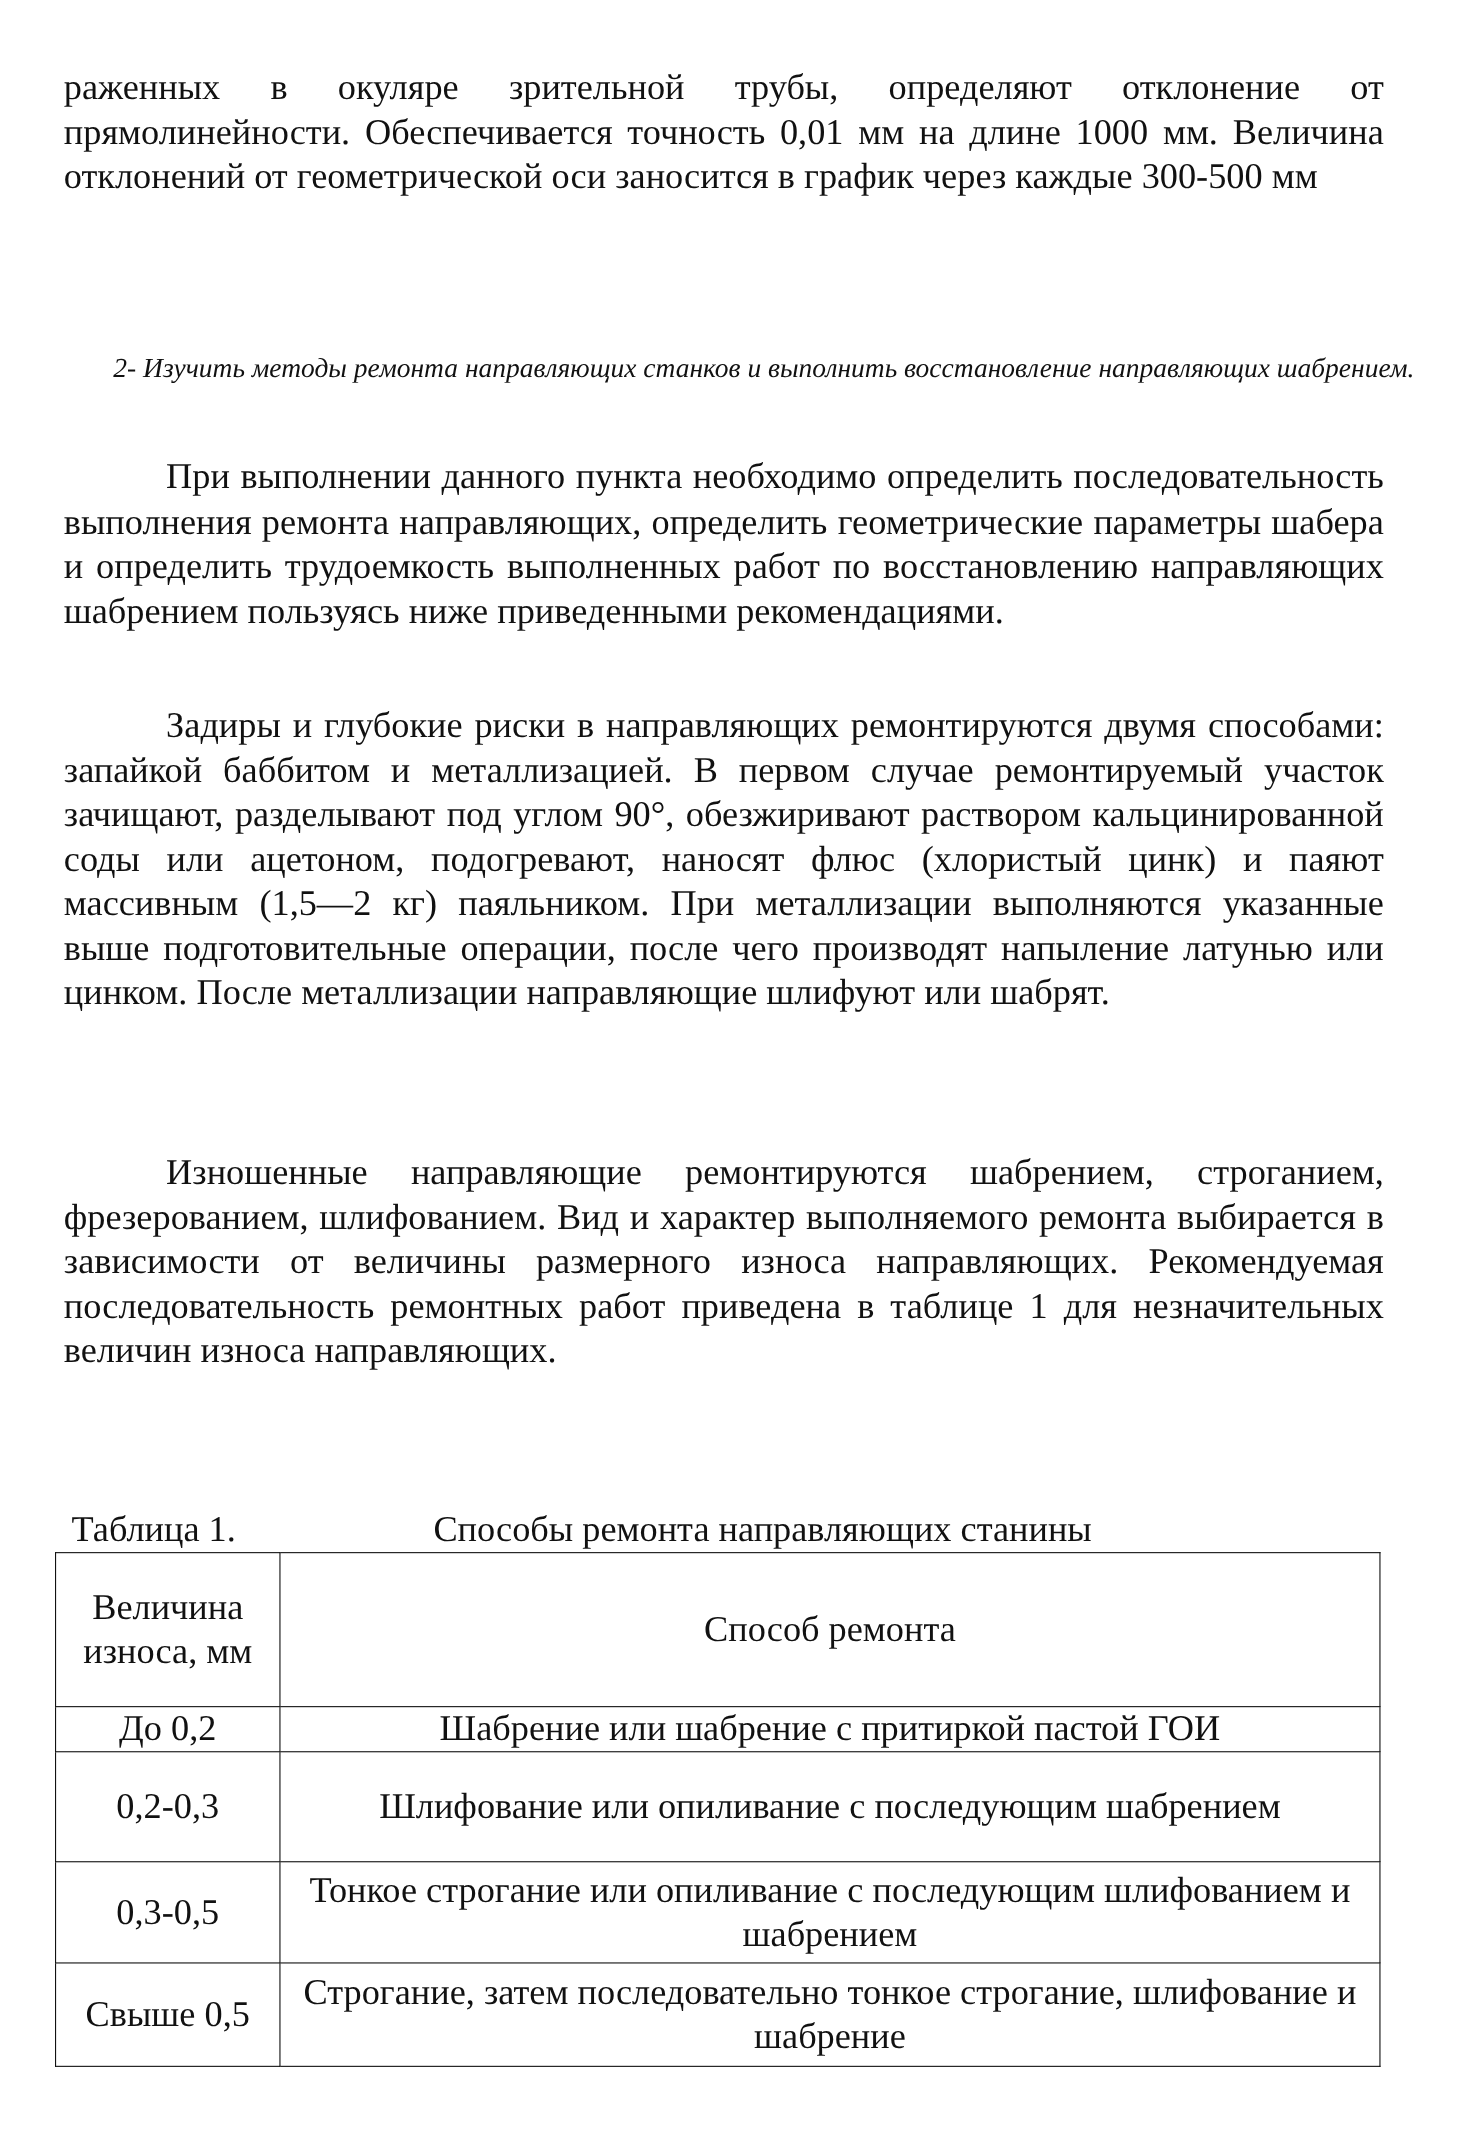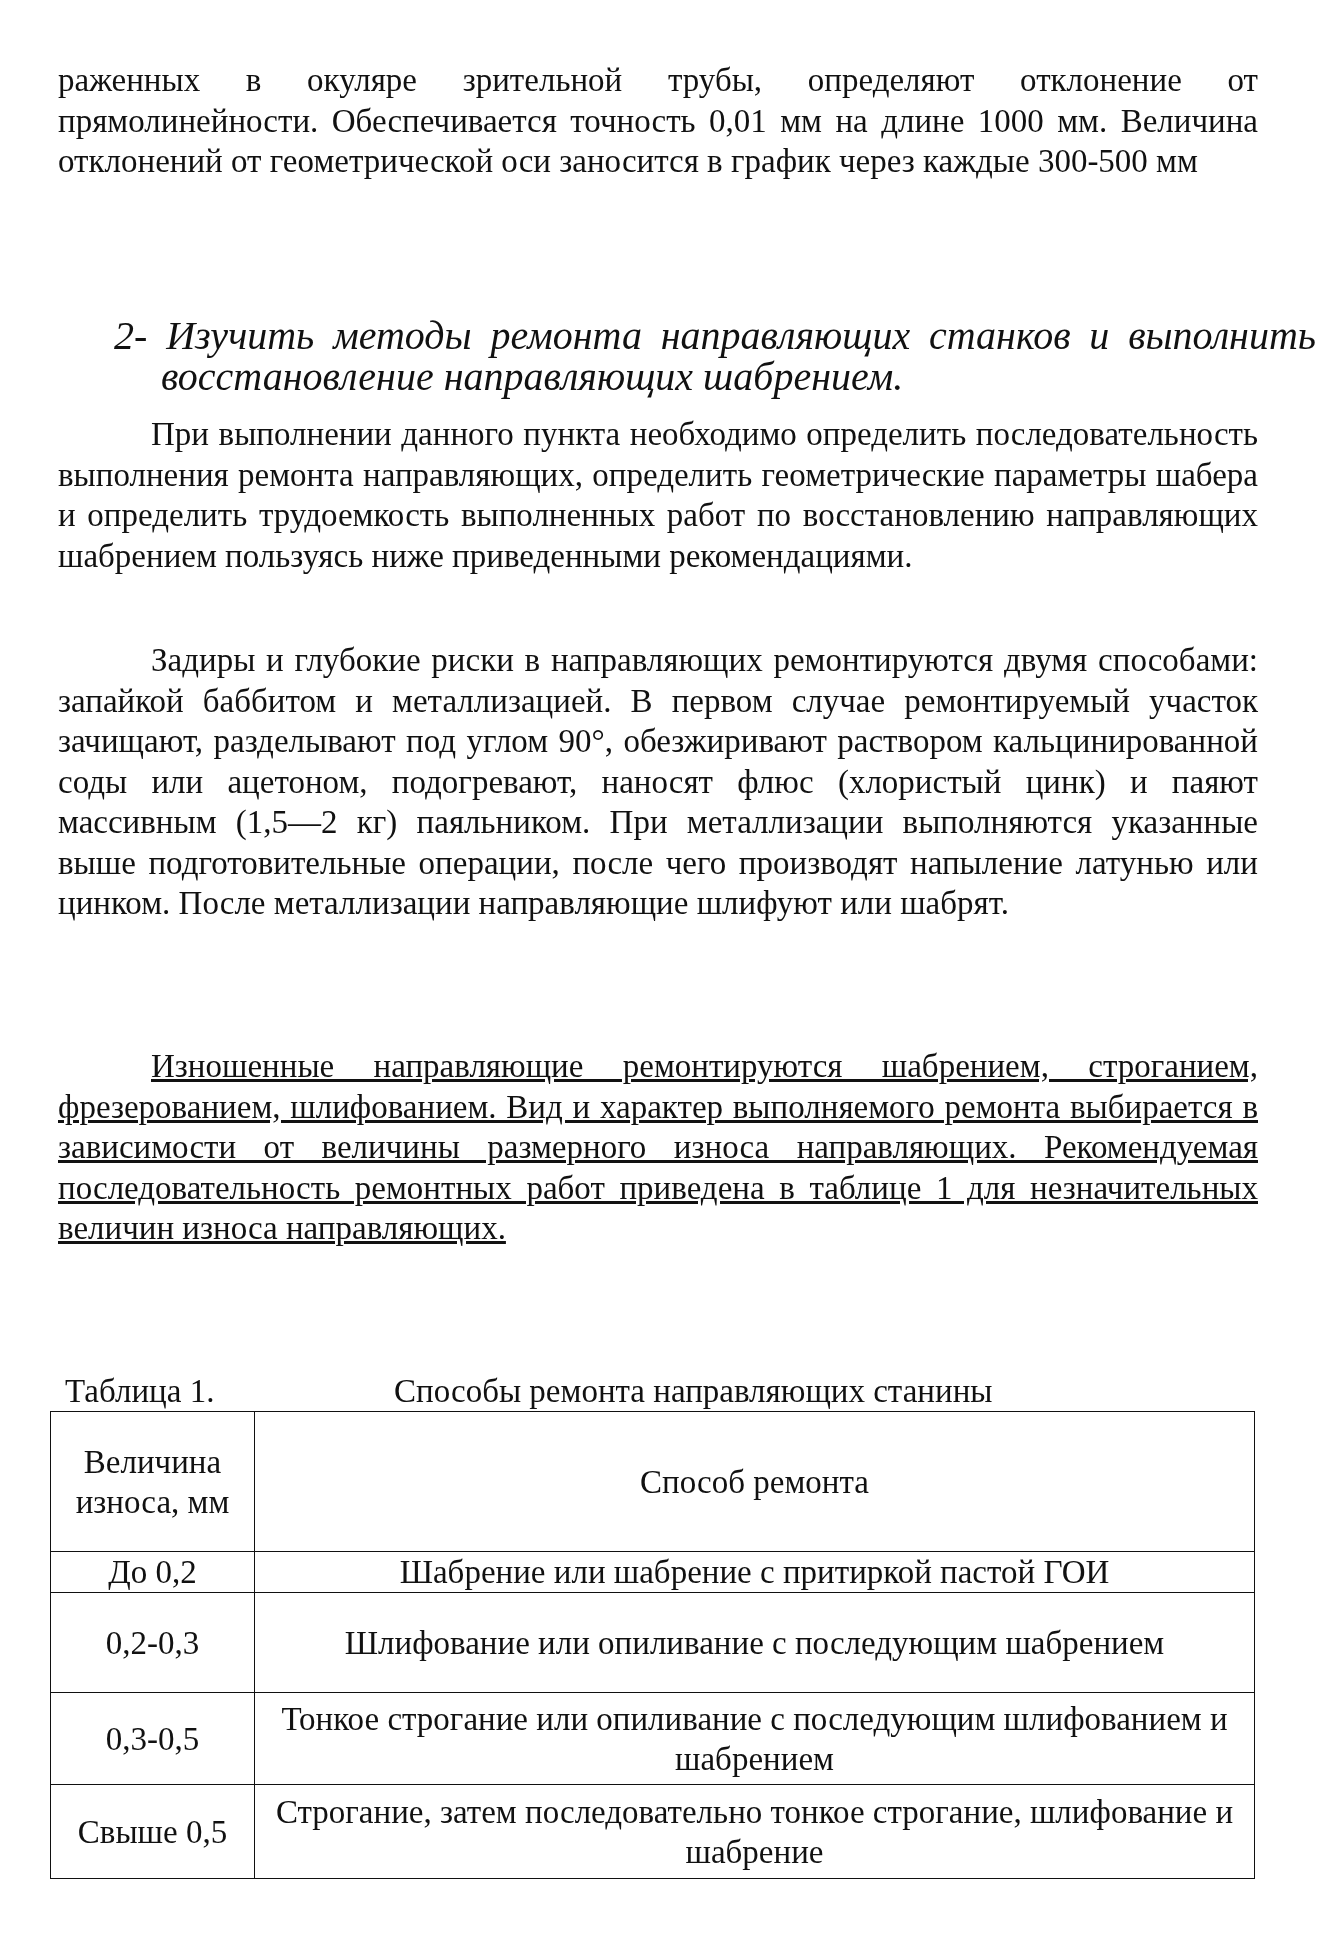--- a/index.html
+++ b/index.html
@@ -10,22 +10,22 @@
     }
     .page { position: absolute; left: 0; top: 0; width: 1343px; height: 1947px; }
     .para {
       position: absolute; left: 58px; width: 1200px;
       font-size: 33px; line-height: 40.5px;
       text-align: justify; text-align-last: left;
       margin: 0;
     }
     .para.indent { text-indent: 93px; }
     .task {
-      position: absolute; left: 114px; width: 1155px;
-      font-size: 40px; line-height: 40.5px; font-style: italic;
+      position: absolute; left: 103px; width: 1155px;
+      font-size: 25px; line-height: 40.5px; font-style: italic;
       margin: 0; padding-left: 47px; text-indent: -47px;
       text-align: justify; text-align-last: left;
     }
     .caption {
       position: absolute; left: 50px; top: 1372px; width: 1204px;
       font-size: 33px; line-height: 38px;
     }
     .caption .num { position: absolute; left: 15px; }
     .caption .title { position: absolute; left: 344px; }
     table.repair {
@@ -50,21 +50,21 @@
 <div class="page">
 
   <p class="para" style="top:60px;">раженных в окуляре зрительной трубы, определяют отклонение от прямолинейности. Обеспечивается точность 0,01 мм на длине 1000 мм. Величина отклонений от геометрической оси заносится в график через каждые 300-500 мм</p>
 
   <p class="task" style="top:316px;">2- Изучить методы ремонта направляющих станков и выполнить восстановление направляющих шабрением.</p>
 
   <p class="para indent" style="top:414px;">При выполнении данного пункта необходимо определить последовательность выполнения ремонта направляющих, определить геометрические параметры шабера и определить трудоемкость выполненных работ по восстановлению направляющих шабрением пользуясь ниже приведенными рекомендациями.</p>
 
   <p class="para indent" style="top:640px;">Задиры и глубокие риски в направляющих ремонтируются двумя способами: запайкой баббитом и металлизацией. В первом случае ремонтируемый участок зачищают, разделывают под углом 90°, обезжиривают раствором кальцинированной соды или ацетоном, подогревают, наносят флюс (хлористый цинк) и паяют массивным (1,5—2 кг) паяльником. При металлизации выполняются указанные выше подготовительные операции, после чего производят напыление латунью или цинком. После металлизации направляющие шлифуют или шабрят.</p>
 
-  <p class="para indent" style="top:1046px;text-decoration:underline;">Изношенные направляющие ремонтируются шабрением, строганием, фрезерованием, шлифованием. Вид и характер выполняемого ремонта выбирается в зависимости от величины размерного износа направляющих. Рекомендуемая последовательность ремонтных работ приведена в таблице 1 для незначительных величин износа направляющих.</p>
+  <p class="para indent" style="top:1046px;">Изношенные направляющие ремонтируются шабрением, строганием, фрезерованием, шлифованием. Вид и характер выполняемого ремонта выбирается в зависимости от величины размерного износа направляющих. Рекомендуемая последовательность ремонтных работ приведена в таблице 1 для незначительных величин износа направляющих.</p>
 
   <div class="caption">
     <span class="num">Таблица 1.</span>
     <span class="title">Способы ремонта направляющих станины</span>
   </div>
 
   <table class="repair">
     <tbody>
         <tr class="h-head">
       <td class="c1">Величина износа, мм</td>

